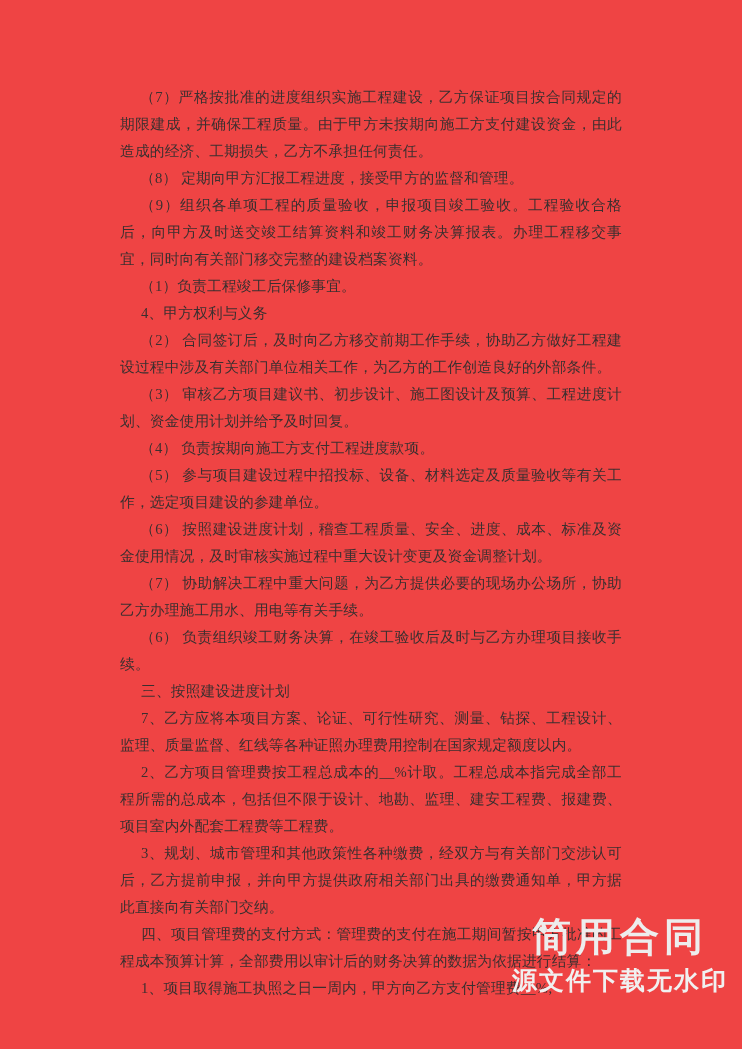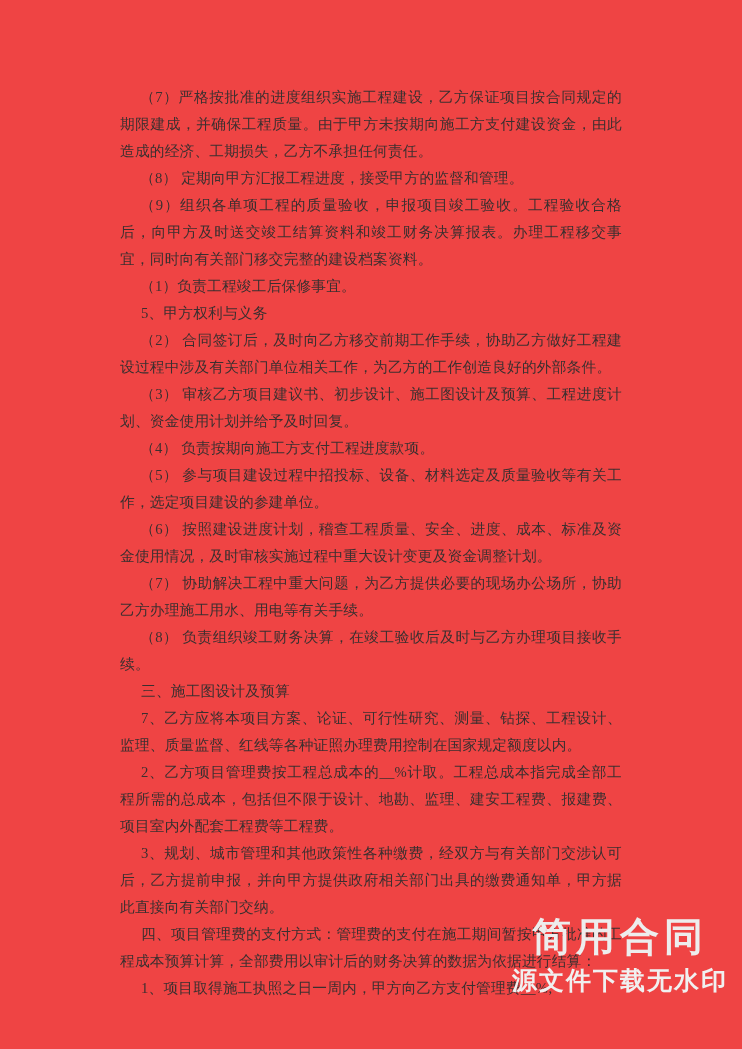--- a/index.html
+++ b/index.html
@@ -70,29 +70,29 @@
 </head>
 <body>
 
 <div class="page">
 
   <div class="doc-body">
     <p class="para indent-1">（7）严格按批准的进度组织实施工程建设，乙方保证项目按合同规定的期限建成，并确保工程质量。由于甲方未按期向施工方支付建设资金，由此造成的经济、工期损失，乙方不承担任何责任。</p>
     <p class="para indent-1">（8） 定期向甲方汇报工程进度，接受甲方的监督和管理。</p>
     <p class="para indent-1">（9）组织各单项工程的质量验收，申报项目竣工验收。工程验收合格后，向甲方及时送交竣工结算资料和竣工财务决算报表。办理工程移交事宜，同时向有关部门移交完整的建设档案资料。</p>
     <p class="para indent-1">（1）负责工程竣工后保修事宜。</p>
-    <p class="para indent-2">5、甲方权利与义务</p>
+    <p class="para indent-2">4、甲方权利与义务</p>
     <p class="para indent-1">（2） 合同签订后，及时向乙方移交前期工作手续，协助乙方做好工程建设过程中涉及有关部门单位相关工作，为乙方的工作创造良好的外部条件。</p>
     <p class="para indent-1">（3） 审核乙方项目建议书、初步设计、施工图设计及预算、工程进度计划、资金使用计划并给予及时回复。</p>
     <p class="para indent-1">（4） 负责按期向施工方支付工程进度款项。</p>
     <p class="para indent-1">（5） 参与项目建设过程中招投标、设备、材料选定及质量验收等有关工作，选定项目建设的参建单位。</p>
     <p class="para indent-1">（6） 按照建设进度计划，稽查工程质量、安全、进度、成本、标准及资金使用情况，及时审核实施过程中重大设计变更及资金调整计划。</p>
     <p class="para indent-1">（7） 协助解决工程中重大问题，为乙方提供必要的现场办公场所，协助乙方办理施工用水、用电等有关手续。</p>
-    <p class="para indent-1">（8） 负责组织竣工财务决算，在竣工验收后及时与乙方办理项目接收手续。</p>
-    <p class="para indent-2">三、施工图设计及预算</p>
+    <p class="para indent-1">（6） 负责组织竣工财务决算，在竣工验收后及时与乙方办理项目接收手续。</p>
+    <p class="para indent-2">三、按照建设进度计划</p>
     <p class="para indent-2">7、乙方应将本项目方案、论证、可行性研究、测量、钻探、工程设计、监理、质量监督、红线等各种证照办理费用控制在国家规定额度以内。</p>
     <p class="para indent-2">2、乙方项目管理费按工程总成本的__%计取。工程总成本指完成全部工程所需的总成本，包括但不限于设计、地勘、监理、建安工程费、报建费、项目室内外配套工程费等工程费。</p>
     <p class="para indent-2">3、规划、城市管理和其他政策性各种缴费，经双方与有关部门交涉认可后，乙方提前申报，并向甲方提供政府相关部门出具的缴费通知单，甲方据此直接向有关部门交纳。</p>
     <p class="para indent-2">四、项目管理费的支付方式：管理费的支付在施工期间暂按甲方批准的工程成本预算计算，全部费用以审计后的财务决算的数据为依据进行结算：</p>
     <p class="para indent-2">1、项目取得施工执照之日一周内，甲方向乙方支付管理费__%;</p>
   </div>
 
   <div class="watermark">
     <div class="watermark-main">简用合同</div>
     <div class="watermark-sub">源文件下载无水印</div>

